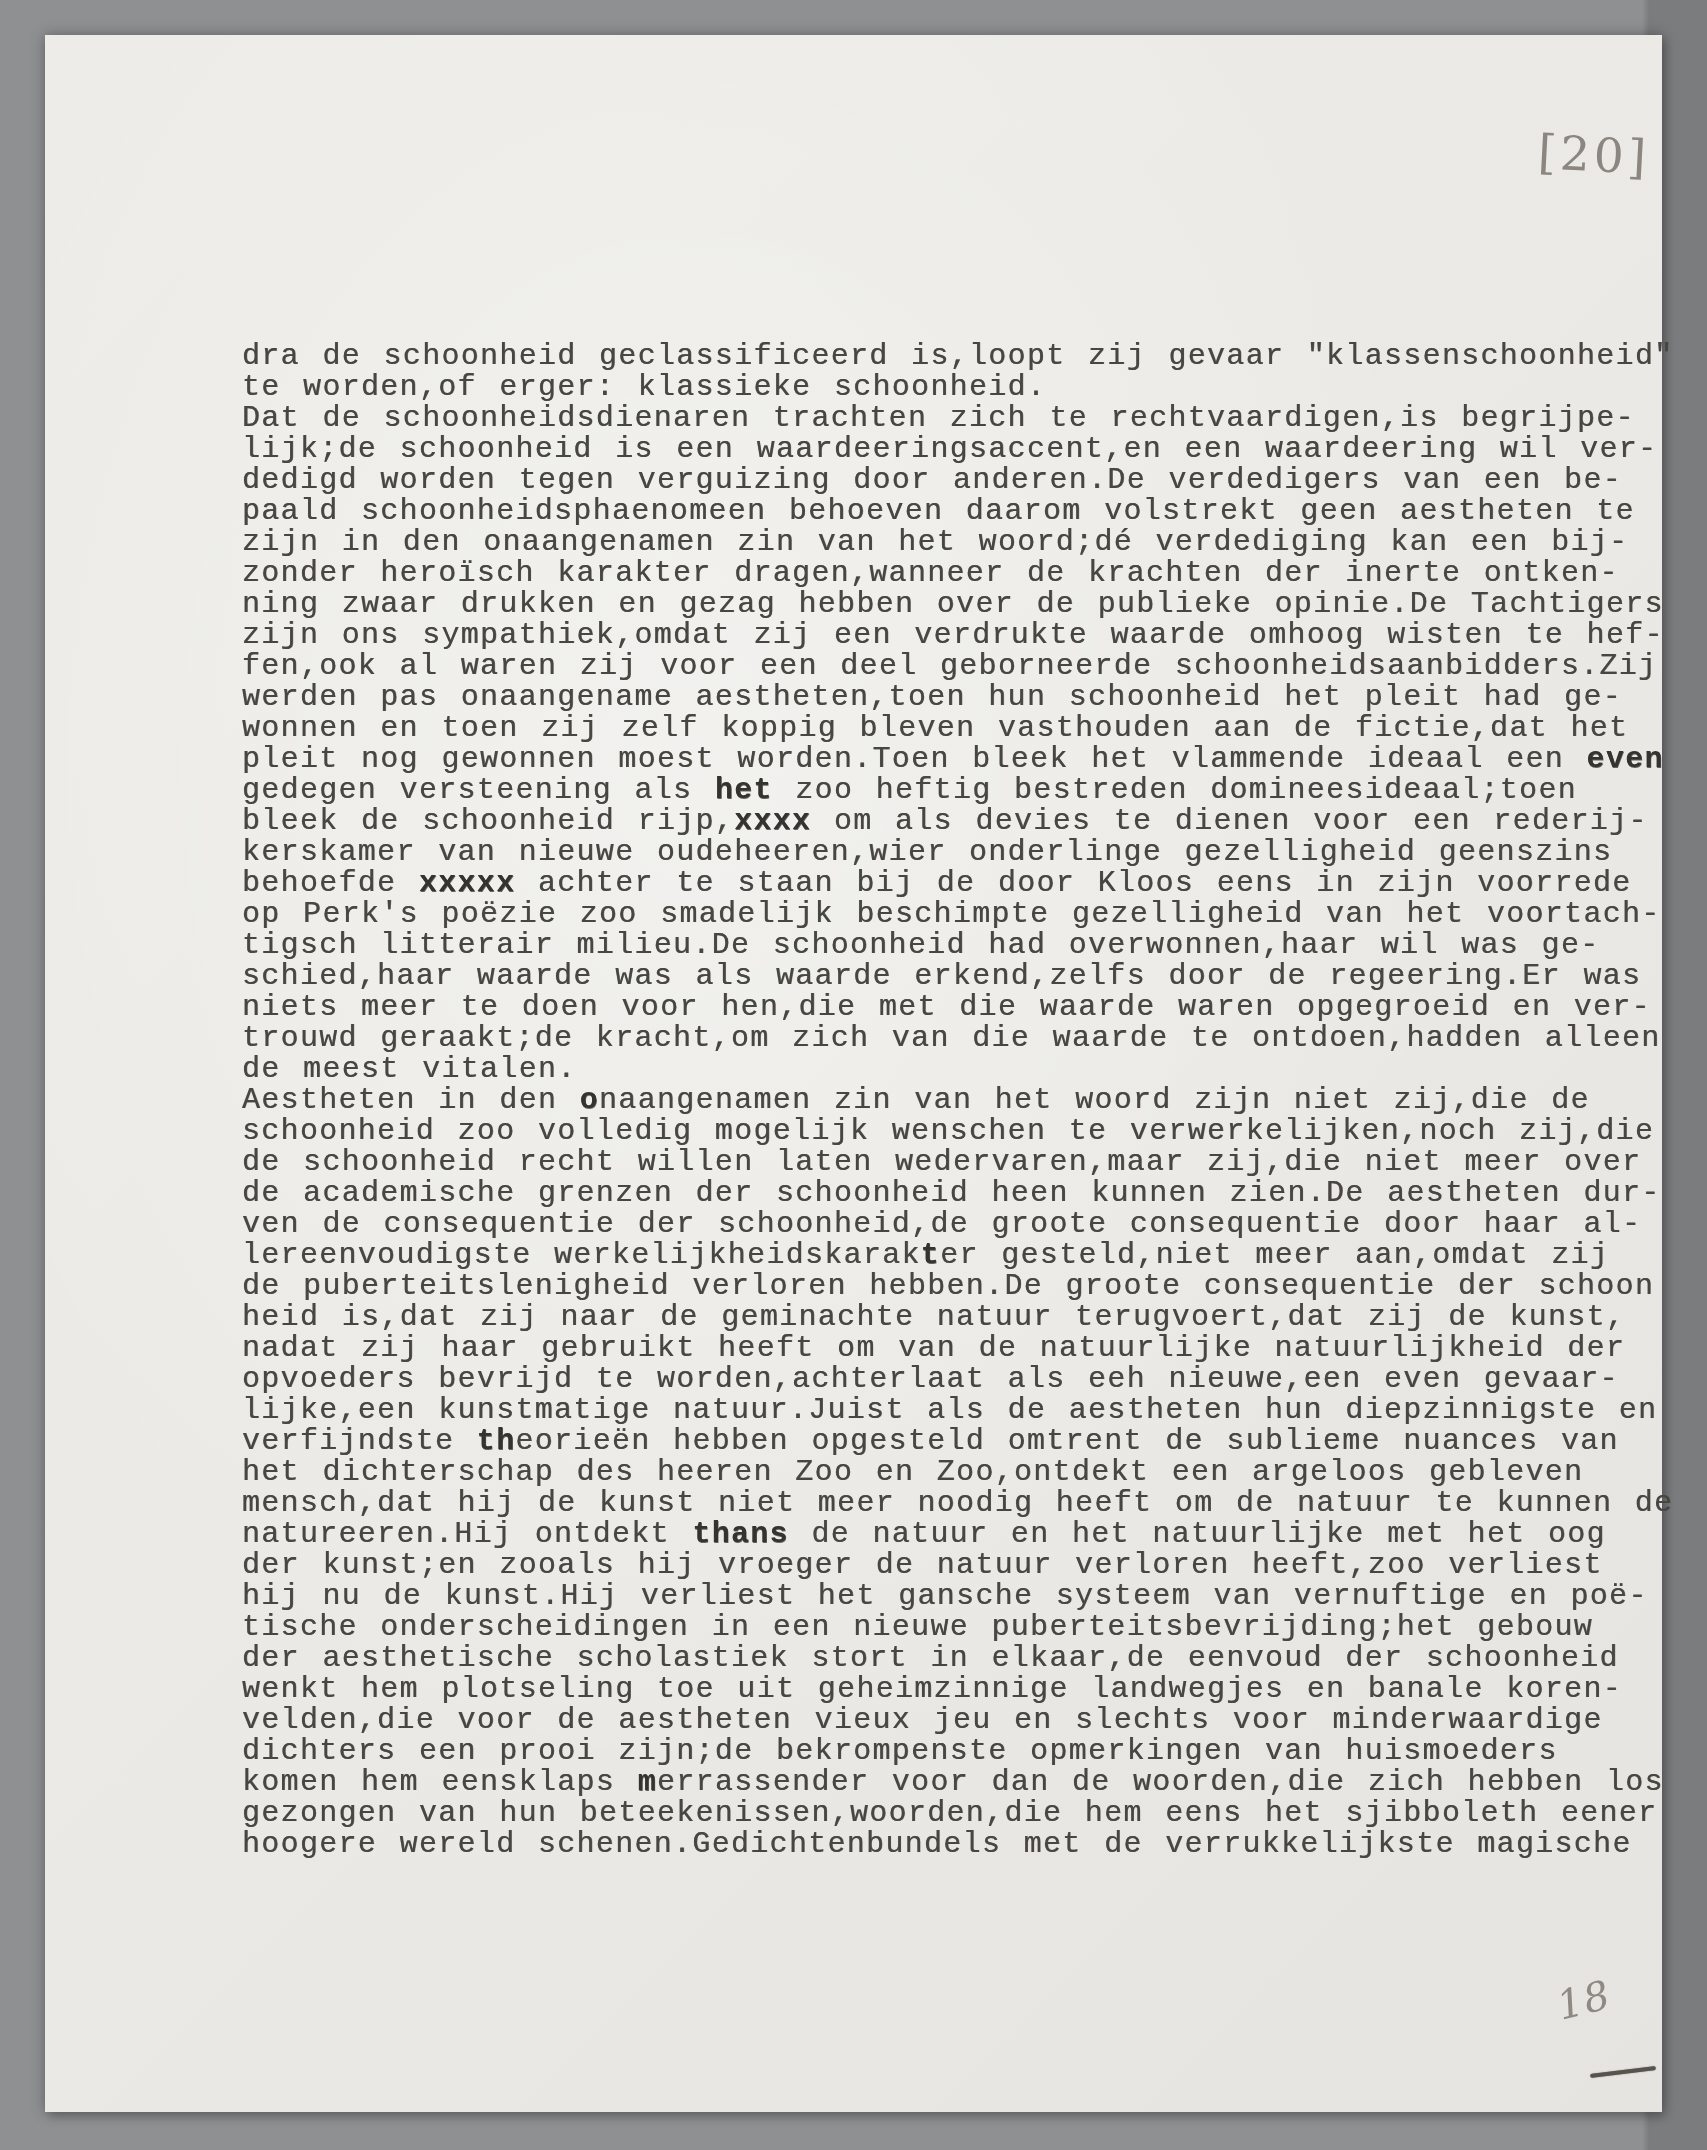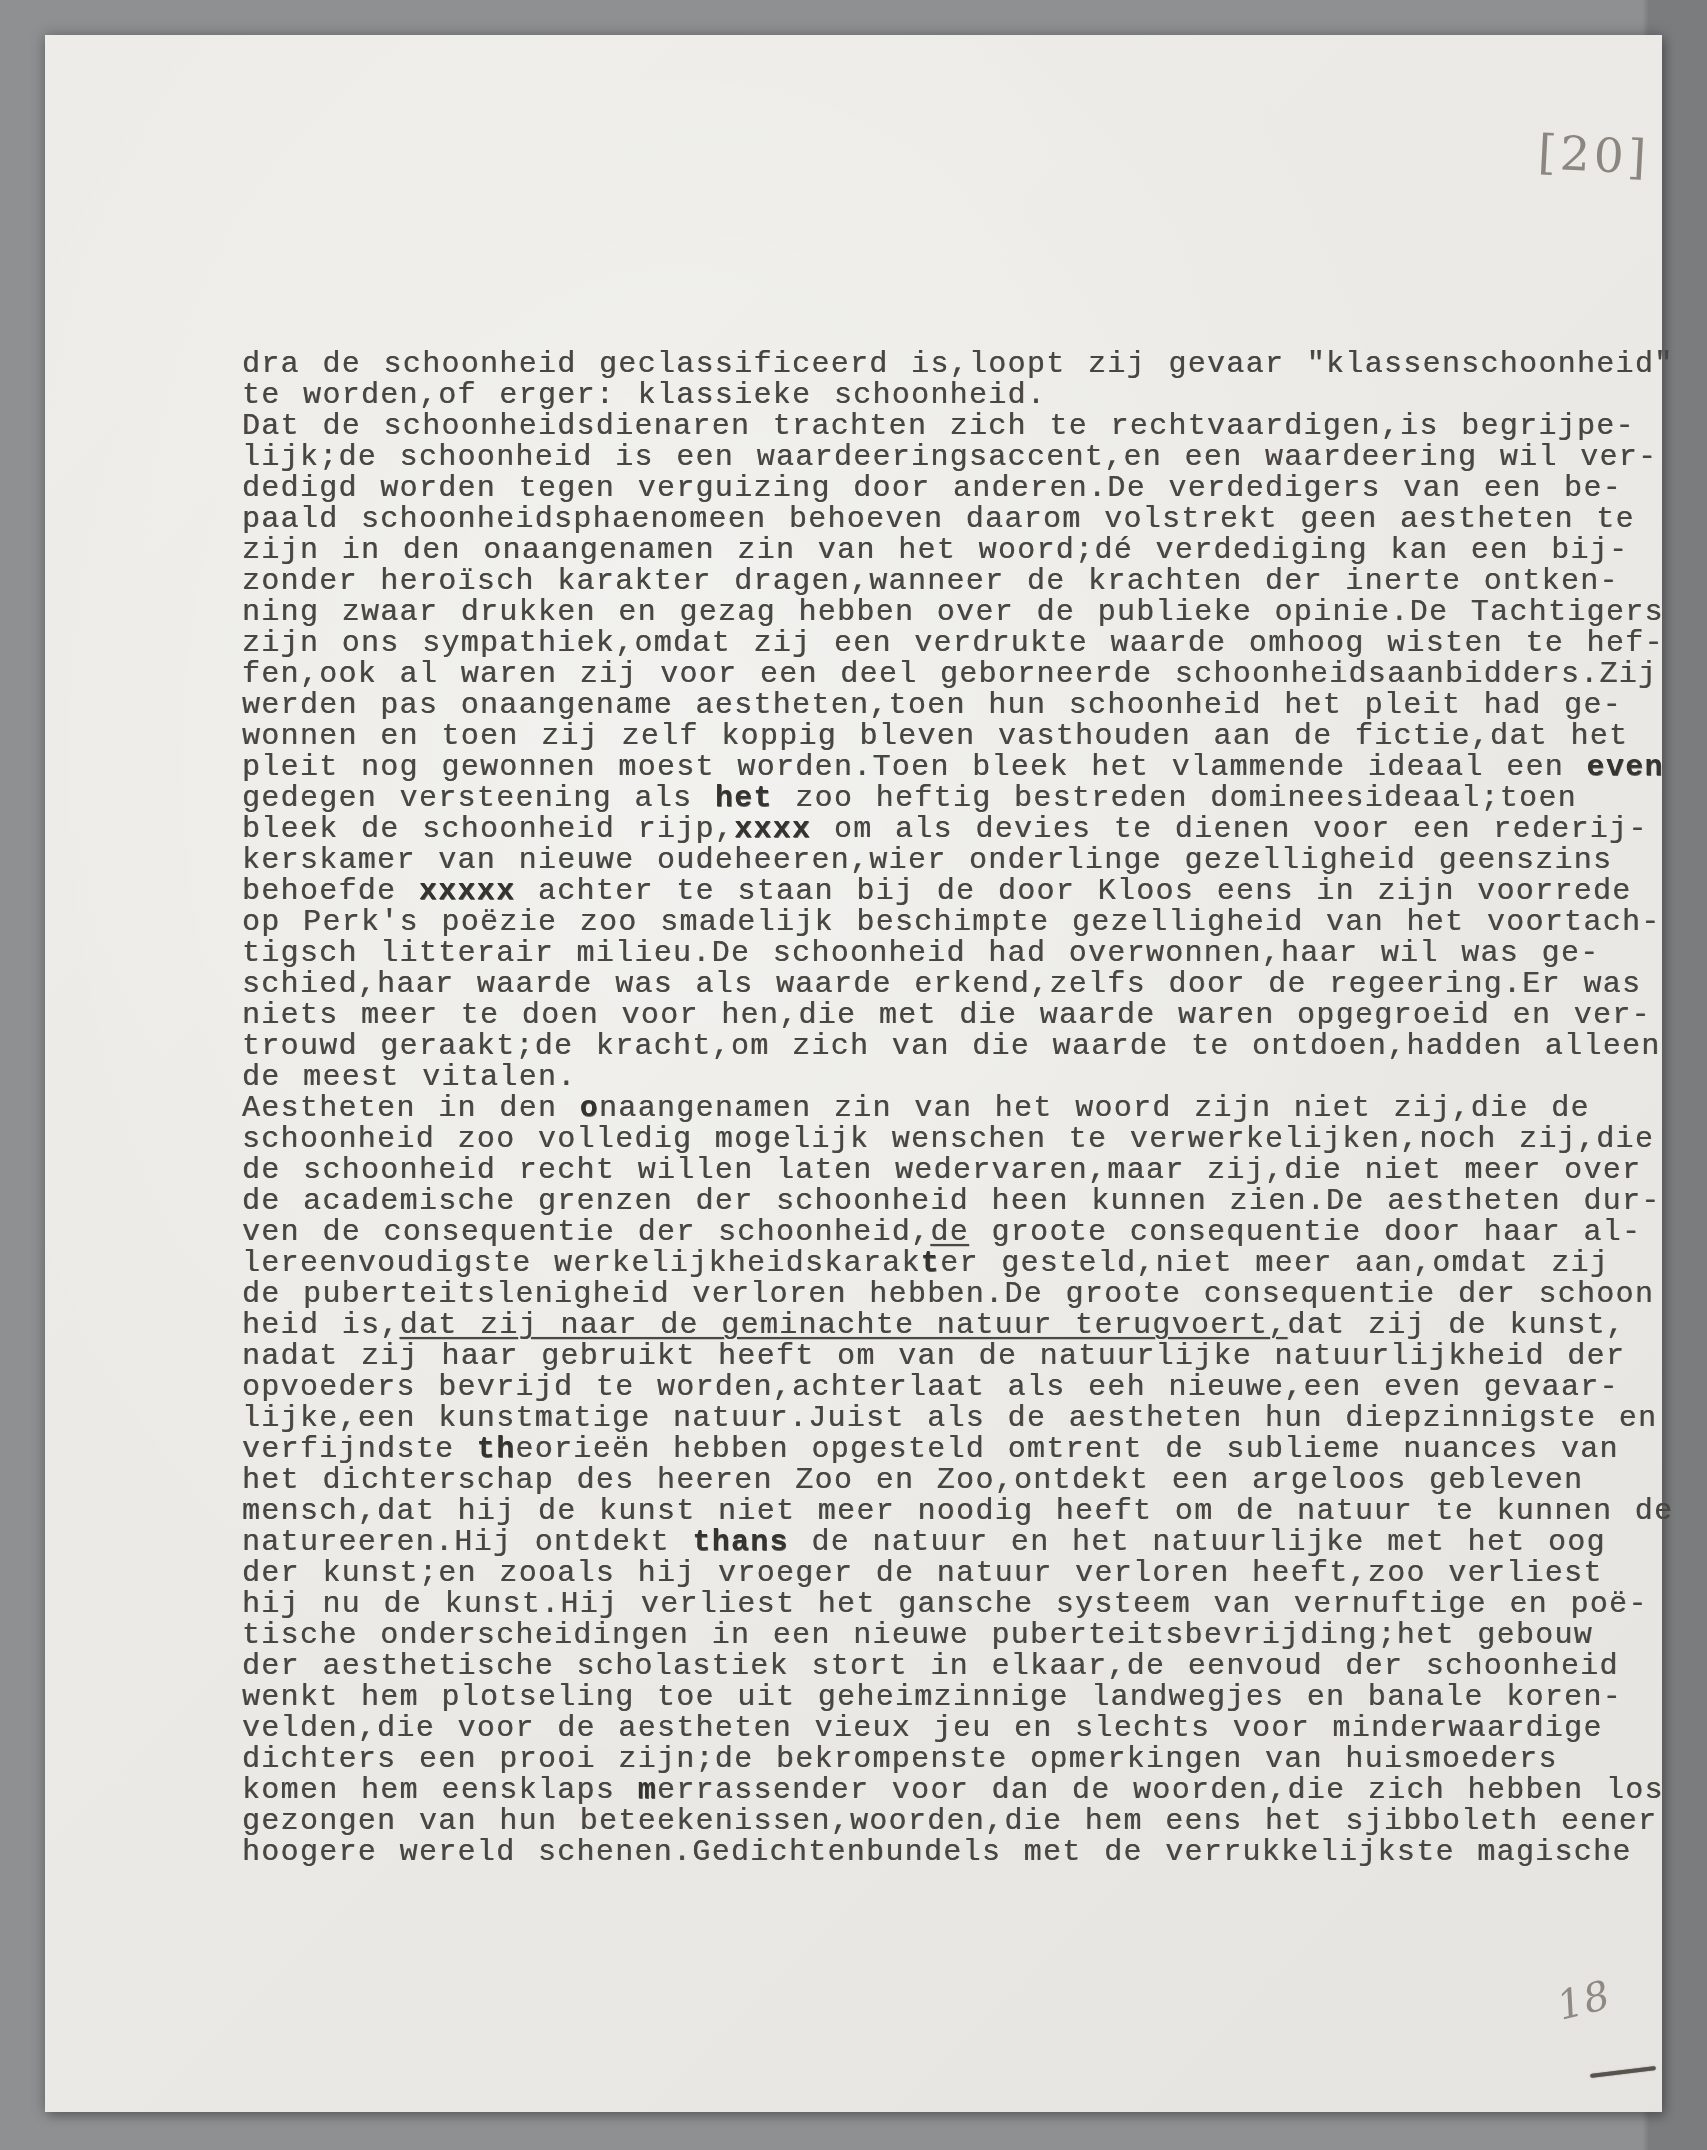--- a/index.html
+++ b/index.html
@@ -11,30 +11,30 @@
     font-family:"Liberation Mono","DejaVu Sans Mono",monospace;
   }
   .sheet{
     position:absolute;left:45px;top:35px;width:1617px;height:2077px;
     background:
       radial-gradient(ellipse 1136px 1515px at 40% 35%, rgba(255,255,255,0.35), rgba(255,255,255,0) 70%),
       linear-gradient(135deg,#edecE8 0%,#eae9e5 55%,#e5e4e0 100%);
     box-shadow:0 0 14px rgba(0,0,0,0.30), 3.8px 5px 8.8px rgba(0,0,0,0.18);
   }
   .typescript{
-    position:absolute;left:197px;top:314px;width:1407px;
+    position:absolute;left:197px;top:306px;width:1407px;
     font-size:30px;line-height:31px;letter-spacing:1.3px;word-spacing:3.2px;
     color:#47453f;
     text-shadow:0.4px 0.4px 0.6px rgba(58,56,50,0.55), -0.2px -0.2px 0.4px rgba(58,56,50,0.30);
     white-space:pre;
     filter:blur(0.2px) contrast(0.98);
   }
   .line{height:31px;}
   .seg-b{font-weight:bold;color:#33312d;text-shadow:0.5px 0.5px 0.6px rgba(40,38,34,0.7);}
-  .seg-u{text-decoration:underline;text-decoration-thickness:2.2px;text-underline-offset:4.4px;text-decoration-color:#4a4843;margin-top:48px;}
+  .seg-u{text-decoration-thickness:2.2px;text-underline-offset:4.4px;text-decoration-color:#4a4843;margin-top:48px;}
   .pencil{
     position:absolute;color:#8d8press0;
     font-family:"DejaVu Sans",sans-serif;
   }
   .pencil-top{
     left:1493px;top:92px;
     font-size:47px;color:#8b867f;letter-spacing:3.8px;
     transform:rotate(3deg);
     font-family:"DejaVu Serif","Liberation Serif",serif;
   }

